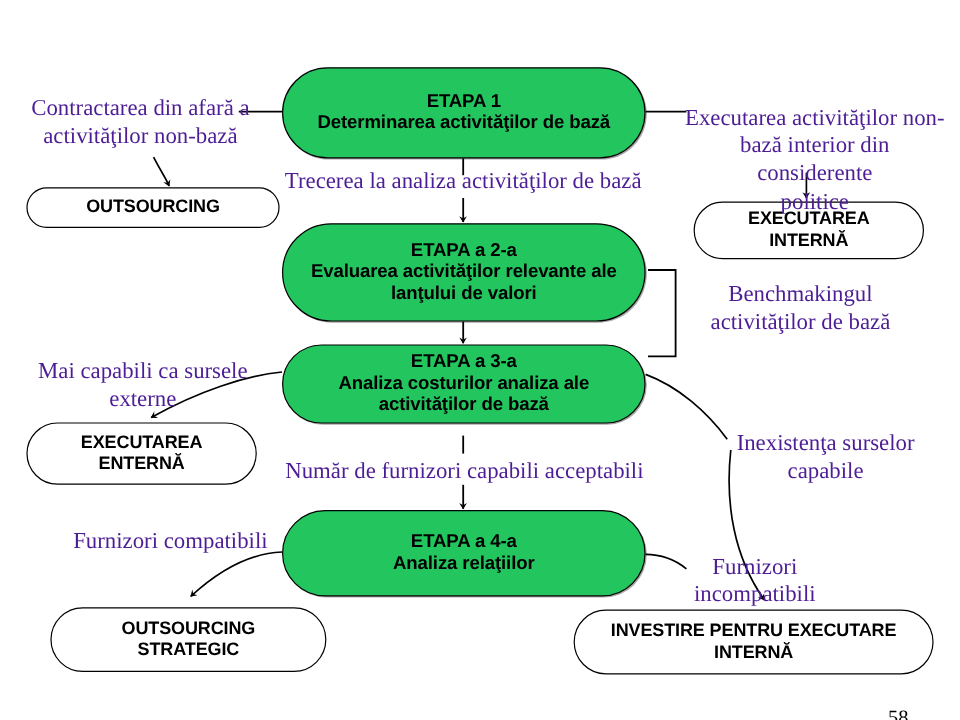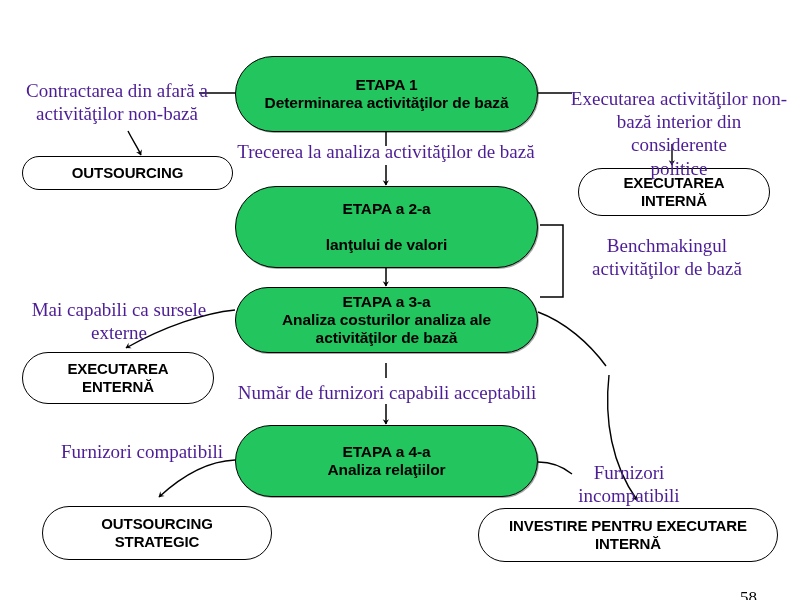--- a/index.html
+++ b/index.html
@@ -105,21 +105,21 @@
     <path d="M235,460 C210,461 185,473 159,497" stroke="#000" stroke-width="1.4" fill="none" marker-end="url(#ah)"></path>
 
     <path d="M538,462 C552,462 562,466 572,474" stroke="#000" stroke-width="1.4" fill="none"></path>
   </svg>
 
   <div class="node stage" style="left:235px; top:56px; width:303px; height:76px;">
     <span class="txt"><span>ETAPA 1</span><br><span>Determinarea activităţilor de bază</span></span>
   </div>
 
   <div class="node stage" style="left:235px; top:186px; width:303px; height:82px;">
-    <span class="txt"><span>ETAPA a 2-a</span><br><br><span>lanţului de valori</span></span>
+    <span class="txt"><span>ETAPA a 2-a</span><br><span>Evaluarea activităţilor relevante ale</span><br><span>lanţului de valori</span></span>
   </div>
 
   <div class="node stage" style="left:235px; top:287px; width:303px; height:66px;">
     <span class="txt"><span>ETAPA a 3-a</span><br><span>Analiza costurilor analiza ale</span><br><span>activităţilor de bază</span></span>
   </div>
 
   <div class="node stage" style="left:235px; top:425px; width:303px; height:72px;">
     <span class="txt"><span>ETAPA a 4-a</span><br><span>Analiza relaţiilor</span></span>
   </div>
 
@@ -153,20 +153,22 @@
   <div class="note" style="left:236px; top:140px; width:300px;">Trecerea la analiza activităţilor  de bază</div>
 
   <div class="note" style="left:572px; top:234px; width:190px;">Benchmakingul
 activităţilor  de bază</div>
 
   <div class="note" style="left:24px; top:298px; width:190px;">Mai capabili ca sursele
 externe</div>
 
   <div class="note" style="left:228px; top:381px; width:318px;">Număr de furnizori capabili  acceptabili</div>
 
+  <div class="note" style="left:600px; top:358px; width:176px;">Inexistenţa surselor
+capabile</div>
 
   <div class="note" style="left:56px; top:440px; width:172px;">Furnizori compatibili</div>
 
   <div class="note" style="left:541px; top:461px; width:176px;">Furnizori incompatibili</div>
 
   <div class="pagenum" style="left:740px; top:566px;">58</div>
 
 </div>
 
 </body></html>

